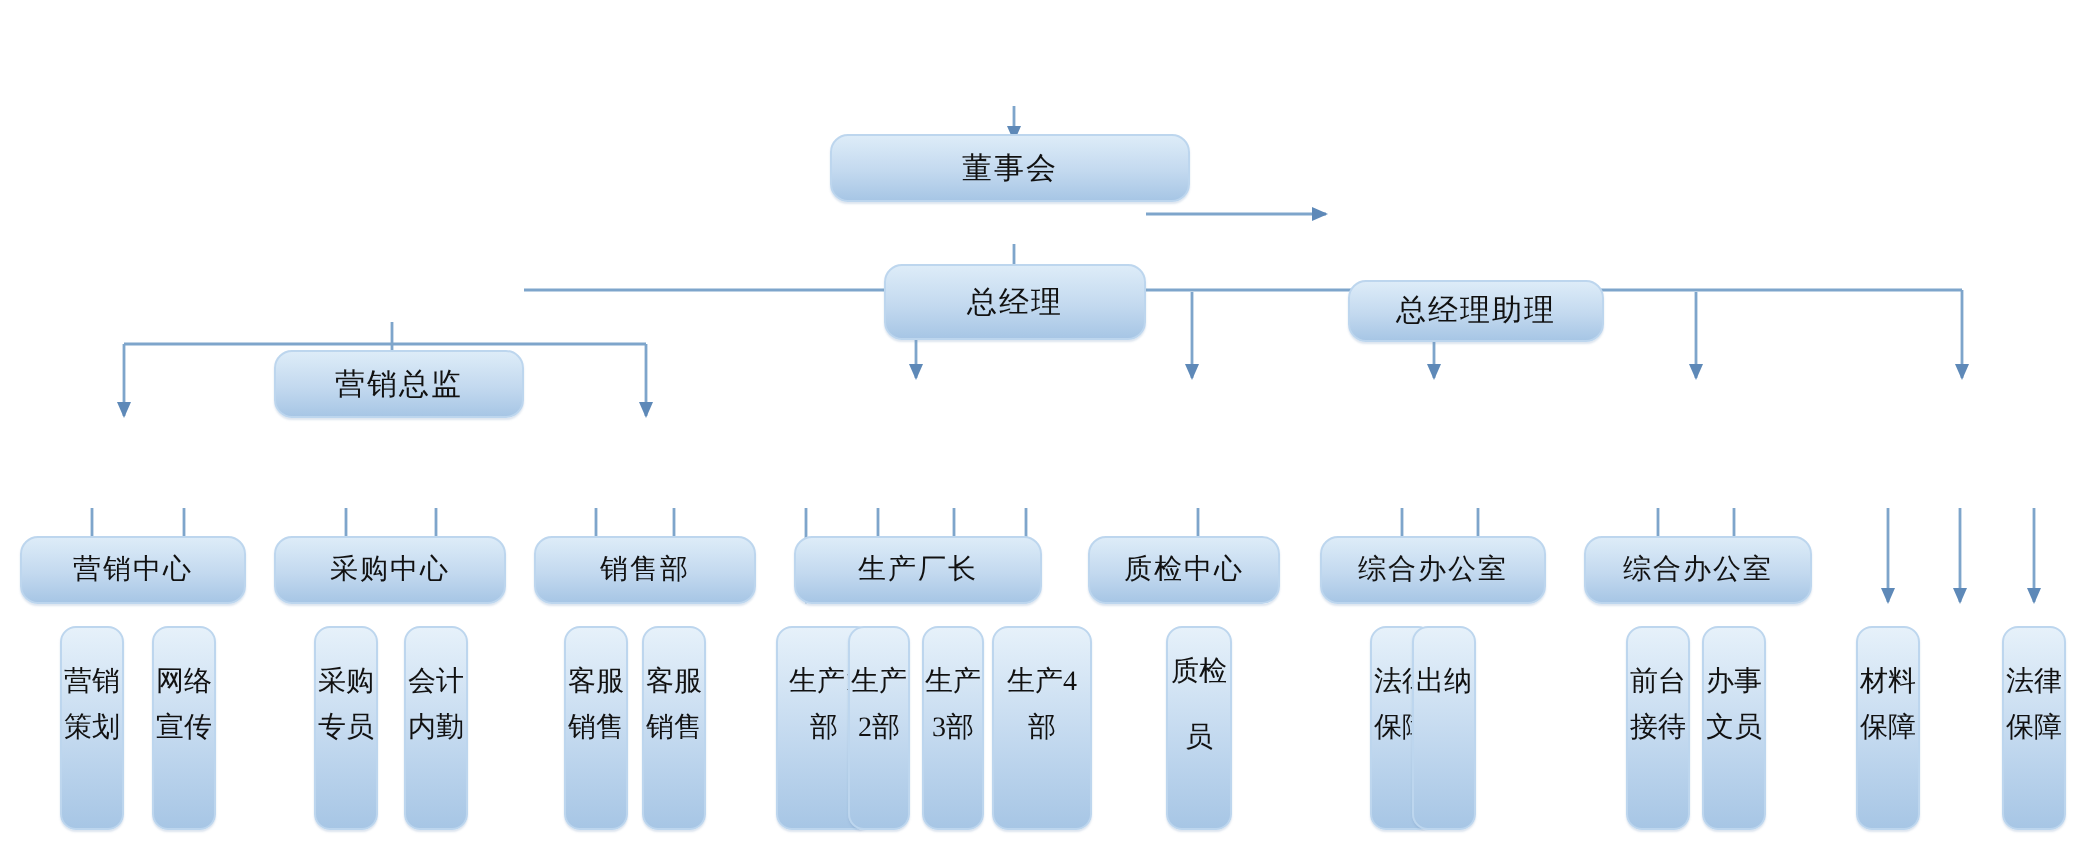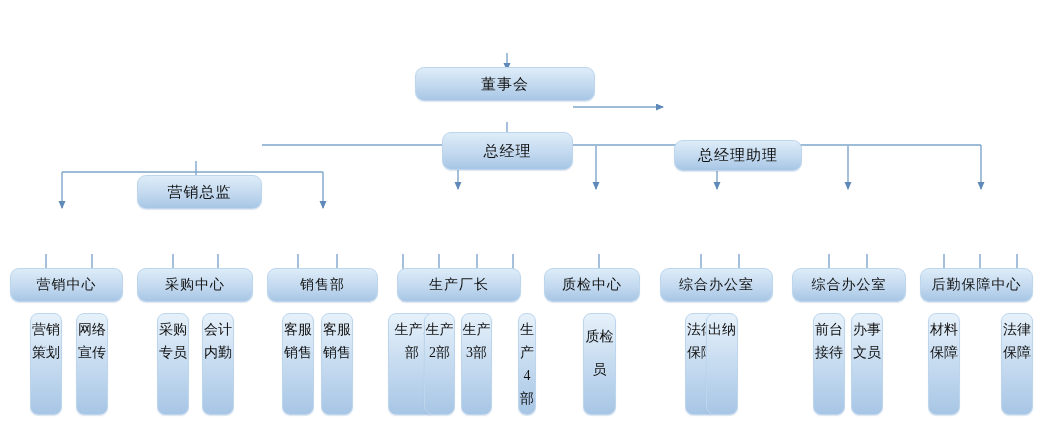--- a/index.html
+++ b/index.html
@@ -26,21 +26,21 @@
   .node.top{font-size:15px;}
   .vnode{
     position:absolute;
     box-sizing:border-box;
     width:32px;height:102px;
     background:linear-gradient(180deg,#e6f1fa 0%,#c3d9ef 55%,#a7c6e5 100%);
     border:1px solid #bdd6ee;
     border-radius:8px;
     font-size:14px;color:#111;
     line-height:23px;
-    padding-top:4px;
+    padding-top:16px;
     text-align:center;
     word-break:break-all;
     box-shadow:0 1px 1px rgba(120,150,190,0.25);
   }
   .vnode.lh3{line-height:33px;padding-top:6px;text-align:center;}
 </style>
 </head>
 <body>
 
 <div id="canvas">
@@ -98,32 +98,31 @@
   <div class="node top" style="left:674px;top:92px;width:128px;height:31px">总经理助理</div>
   <div class="node top" style="left:137px;top:127px;width:125px;height:34px">营销总监</div>
 
   <div class="node" style="left:137px;top:220px;width:116px;height:34px">采购中心</div>
   <div class="node" style="left:10px;top:220px;width:113px;height:34px">营销中心</div>
   <div class="node" style="left:267px;top:220px;width:111px;height:34px">销售部</div>
   <div class="node" style="left:397px;top:220px;width:124px;height:34px">生产厂长</div>
   <div class="node" style="left:544px;top:220px;width:96px;height:34px">质检中心</div>
   <div class="node" style="left:660px;top:220px;width:113px;height:34px">综合办公室</div>
   <div class="node" style="left:792px;top:220px;width:114px;height:34px">综合办公室</div>
-  <div class="node" style="left:920px;top:220px;width:113px;height:34px">后勤保障中心</div>
 
   <div class="vnode" style="left:30px;top:313px">营销策划</div>
   <div class="vnode" style="left:76px;top:313px">网络宣传</div>
   <div class="vnode" style="left:157px;top:313px">采购专员</div>
   <div class="vnode" style="left:202px;top:313px">会计内勤</div>
   <div class="vnode" style="left:282px;top:313px">客服销售</div>
   <div class="vnode" style="left:321px;top:313px">客服销售</div>
   <div class="vnode" style="left:388px;top:313px;width:48px">生产1部</div>
   <div class="vnode" style="left:424px;top:313px;width:31px">生产2部</div>
   <div class="vnode" style="left:461px;top:313px;width:31px">生产3部</div>
-  <div class="vnode" style="left:518px;top:313px;width:18px">生产4部</div>
+  <div class="vnode" style="left:496px;top:313px;width:50px">生产4部</div>
   <div class="vnode lh3" style="left:583px;top:313px;width:33px">质检员</div>
   <div class="vnode" style="left:685px;top:313px">法律保障</div>
   <div class="vnode" style="left:706px;top:313px">出纳</div>
   <div class="vnode" style="left:813px;top:313px">前台接待</div>
   <div class="vnode" style="left:851px;top:313px">办事文员</div>
   <div class="vnode" style="left:928px;top:313px">材料保障</div>
   <div class="vnode" style="left:1001px;top:313px">法律保障</div>
 
 </div>
 

